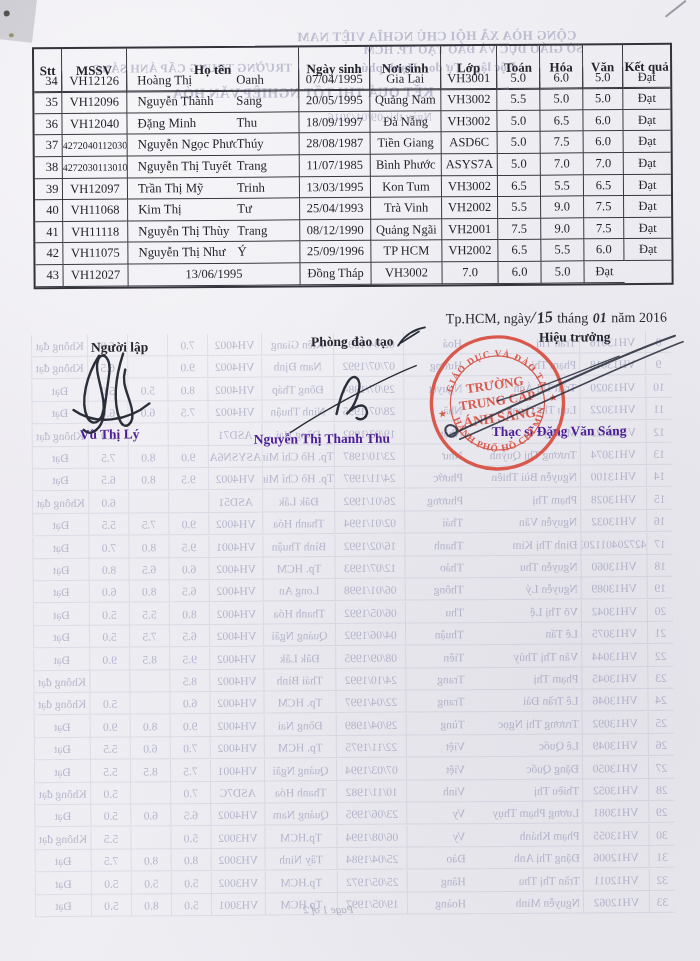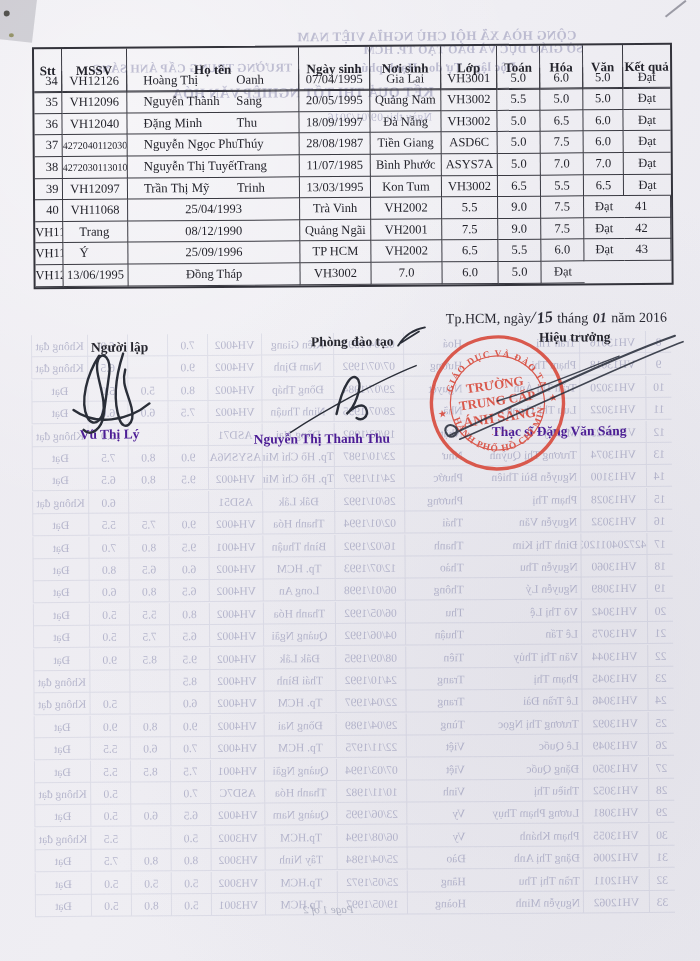--- a/index.html
+++ b/index.html
@@ -52,21 +52,21 @@
     height:43px;line-height:43px;font-weight:bold;font-size:13px;text-align:center;
     border-right:1px solid #3a3a42;border-bottom:1.5px solid #33333b;
     white-space:nowrap;overflow:visible;
   }
   .maintable .c{
     border-right:1px solid #3a3a42;border-bottom:1px solid #3a3a42;
     line-height:21.6px;text-align:center;white-space:nowrap;overflow:hidden;
   }
   .maintable .last{border-right:none;}
   .c.stt{text-align:left;padding-left:11px;}
-  .c.name{display:flex;text-align:left;padding-left:16px;font-size:12.8px;}
+  .c.name{display:flex;text-align:left;padding-left:10px;font-size:12.8px;}
   .c.name .ho{flex:1;overflow:hidden;white-space:nowrap;}
   .c.name .ten{width:62px;overflow:hidden;}
   .c.mssv-long{font-size:10px;letter-spacing:0;line-height:21.6px;}
 
   
   .dateline{position:absolute;left:300px;top:310px;width:368px;text-align:right;
     font-size:14px;color:#2a2a33;z-index:2;white-space:nowrap;}
   .hand{display:inline-block;font-style:italic;font-size:16px;transform:rotate(-7deg);
     color:#2e2e38;font-weight:600;margin:0 1px;}
   .hand.m{font-size:14px;transform:rotate(-3deg);}
@@ -576,20 +576,24 @@
     <div class="c" data-interactable="false">13/03/1995</div>
     <div class="c" data-interactable="false">Kon Tum</div>
     <div class="c" data-interactable="false">VH3002</div>
     <div class="c" data-interactable="false">6.5</div>
     <div class="c" data-interactable="false">5.5</div>
     <div class="c" data-interactable="false">6.5</div>
     <div class="c last" data-interactable="false">Đạt</div>
 
     <div class="c stt" data-interactable="false">40</div>
     <div class="c" data-interactable="false">VH11068</div>
+    <div class="c name" data-interactable="false">
+        <span class="ho" data-interactable="false">Kim Thị</span>
+        <span class="ten" data-interactable="false">Tư</span>
+      </div>
     <div class="c" data-interactable="false">25/04/1993</div>
     <div class="c" data-interactable="false">Trà Vinh</div>
     <div class="c" data-interactable="false">VH2002</div>
     <div class="c" data-interactable="false">5.5</div>
     <div class="c" data-interactable="false">9.0</div>
     <div class="c" data-interactable="false">7.5</div>
     <div class="c last" data-interactable="false">Đạt</div>
 
     <div class="c stt" data-interactable="false">41</div>
     <div class="c" data-interactable="false">VH11118</div>

